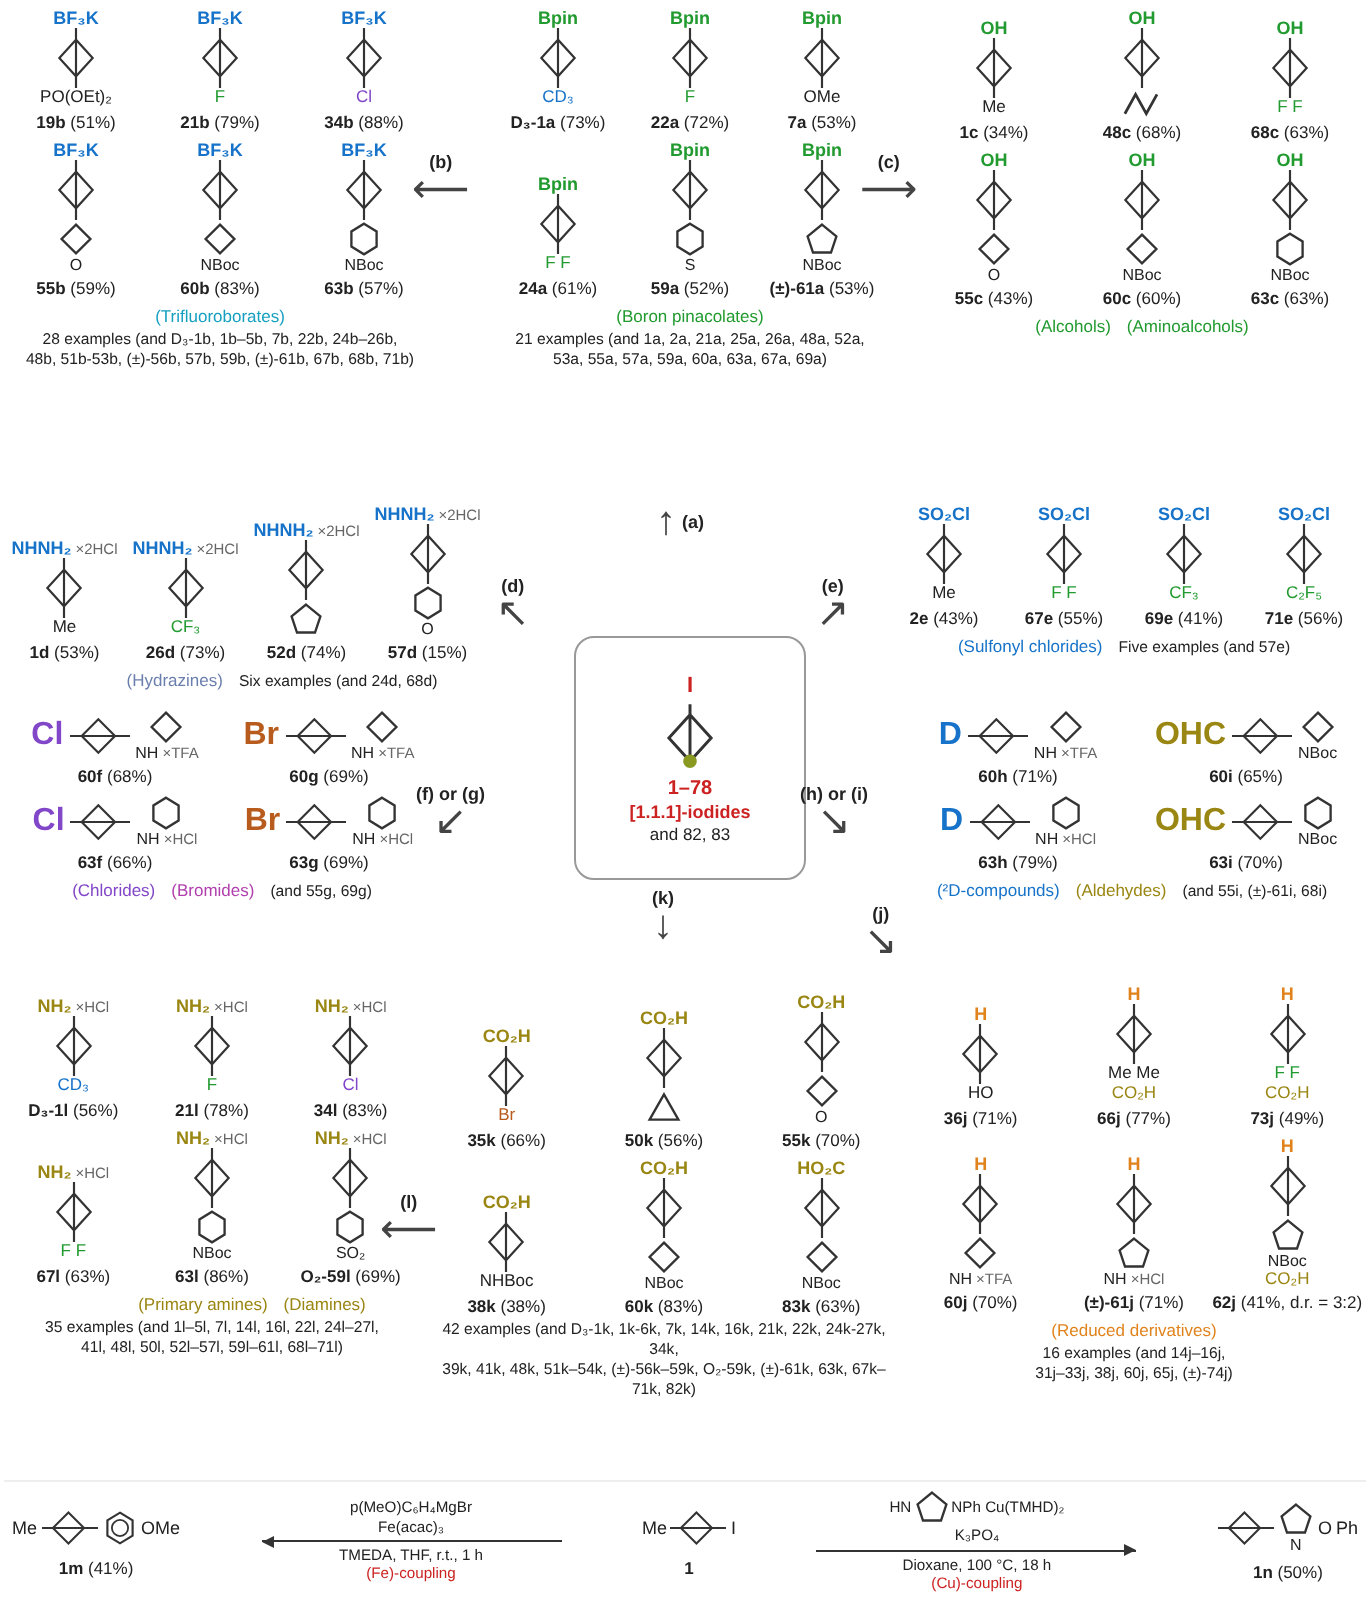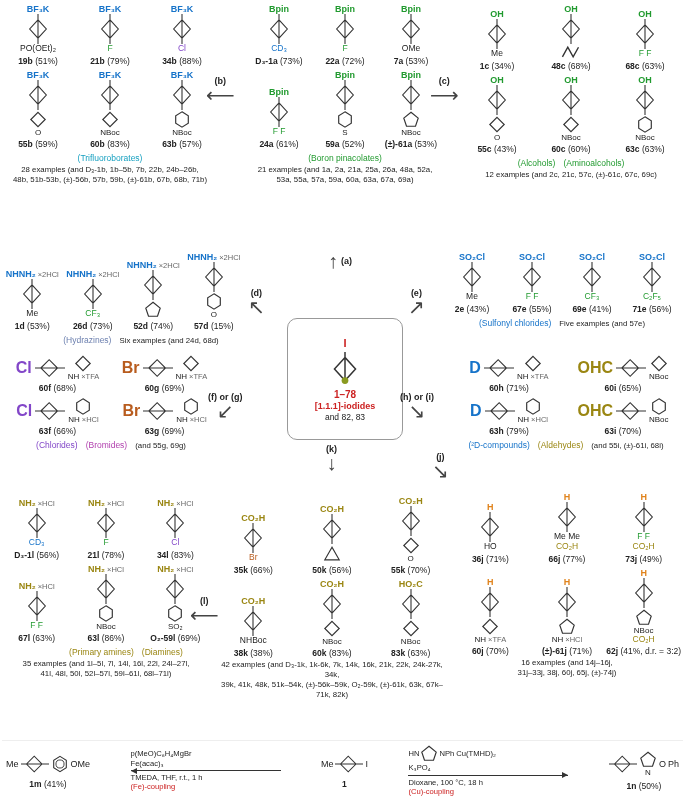--- a/index.html
+++ b/index.html
@@ -30,21 +30,21 @@
   #hub{position:absolute;left:287px;top:318px;width:114px;height:120px;border:1.2px solid #999;border-radius:10px;
        display:flex;flex-direction:column;align-items:center;justify-content:center;gap:1px;background:#fff;}
   .halide{font-size:11px;font-weight:bold;}
   .hubrange{font-size:10px;font-weight:bold;}
   .hubseries{font-size:9px;font-weight:bold;}
   .hubextra{font-size:8.5px;}
   #bottombar{position:absolute;left:2px;top:740px;width:681px;height:60px;display:flex;align-items:center;
              justify-content:space-between;padding:0 4px;box-sizing:border-box;border-top:1px solid #eee;}
   .bprod{display:flex;flex-direction:column;align-items:center;gap:2px;}
   .struct{display:flex;align-items:center;gap:2px;font-size:9px;}
-  .rxn{display:flex;flex-direction:column;align-items:center;font-size:7.6px;text-align:left;line-height:1.25;}
+  .rxn{display:flex;flex-direction:column;align-items:center;font-size:7.6px;text-align:center;line-height:1.25;}
   .rxn .cond{width:100%;}
   .line{position:relative;border-top:1.2px solid #333;height:0;margin:2px 0;width:100%;}
   .line.left::before{content:"";position:absolute;left:0;top:-3.5px;border-top:3.5px solid transparent;border-bottom:3.5px solid transparent;border-right:6px solid #333;}
   .line.right::after{content:"";position:absolute;right:0;top:-3.5px;border-top:3.5px solid transparent;border-bottom:3.5px solid transparent;border-left:6px solid #333;}
   .structline{display:inline-flex;align-items:center;gap:1px;}
   svg{display:block;}
   .cage svg,.cageH svg{display:inline-block;vertical-align:middle;}
 </style>
 </head>
 <body>
@@ -392,23 +392,20 @@
               </div>
             </div>
             <div class="idline"><b>63c</b> (63%)</div>
           </div>
         </div>
       </div>
       <div class="caps">
         <span class="cap" style="color: rgb(33, 154, 47);">(Alcohols)</span>
         <span class="cap" style="color: rgb(33, 154, 47);">(Aminoalcohols)</span>
       </div>
-      <div class="notes">
-        <div>12 examples (and 2c, 21c, 57c, (±)-61c, 67c, 69c)</div>
-      </div>
     </div>
     <div class="group" style="left: 2px; top: 252px; width: 242px;">
       <div class="rows">
         <div class="row">
           <div class="cmp">
             <div class="toprow">
               <span class="toplab" style="color: rgb(22, 115, 201);">NHNH₂</span>
               <span class="salt">×2HCl</span>
             </div>
             <div class="cage"><svg width="24" height="30" viewBox="0 0 28 36">
@@ -1054,20 +1051,23 @@
                 </span>
                 <div class="ringlab">
                   <span>NBoc</span>
                 </div>
               </div>
               <span class="botlab" style="color: rgb(154, 134, 18);">CO₂H</span>
             </div>
             <div class="idline"><b>62j</b> (41%, d.r. = 3:2)</div>
           </div>
         </div>
+      </div>
+      <div class="caps">
+        <span class="cap" style="color: rgb(224, 131, 28);">(Reduced derivatives)</span>
       </div>
       <div class="notes">
         <div>16 examples (and 14j–16j,</div>
         <div>31j–33j, 38j, 60j, 65j, (±)-74j)</div>
       </div>
     </div>
     <div class="arrow lr" style="left: 328px; top: 252px;">
       <div class="g">↑</div>
       <div class="lbl">(a)</div>
     </div>

